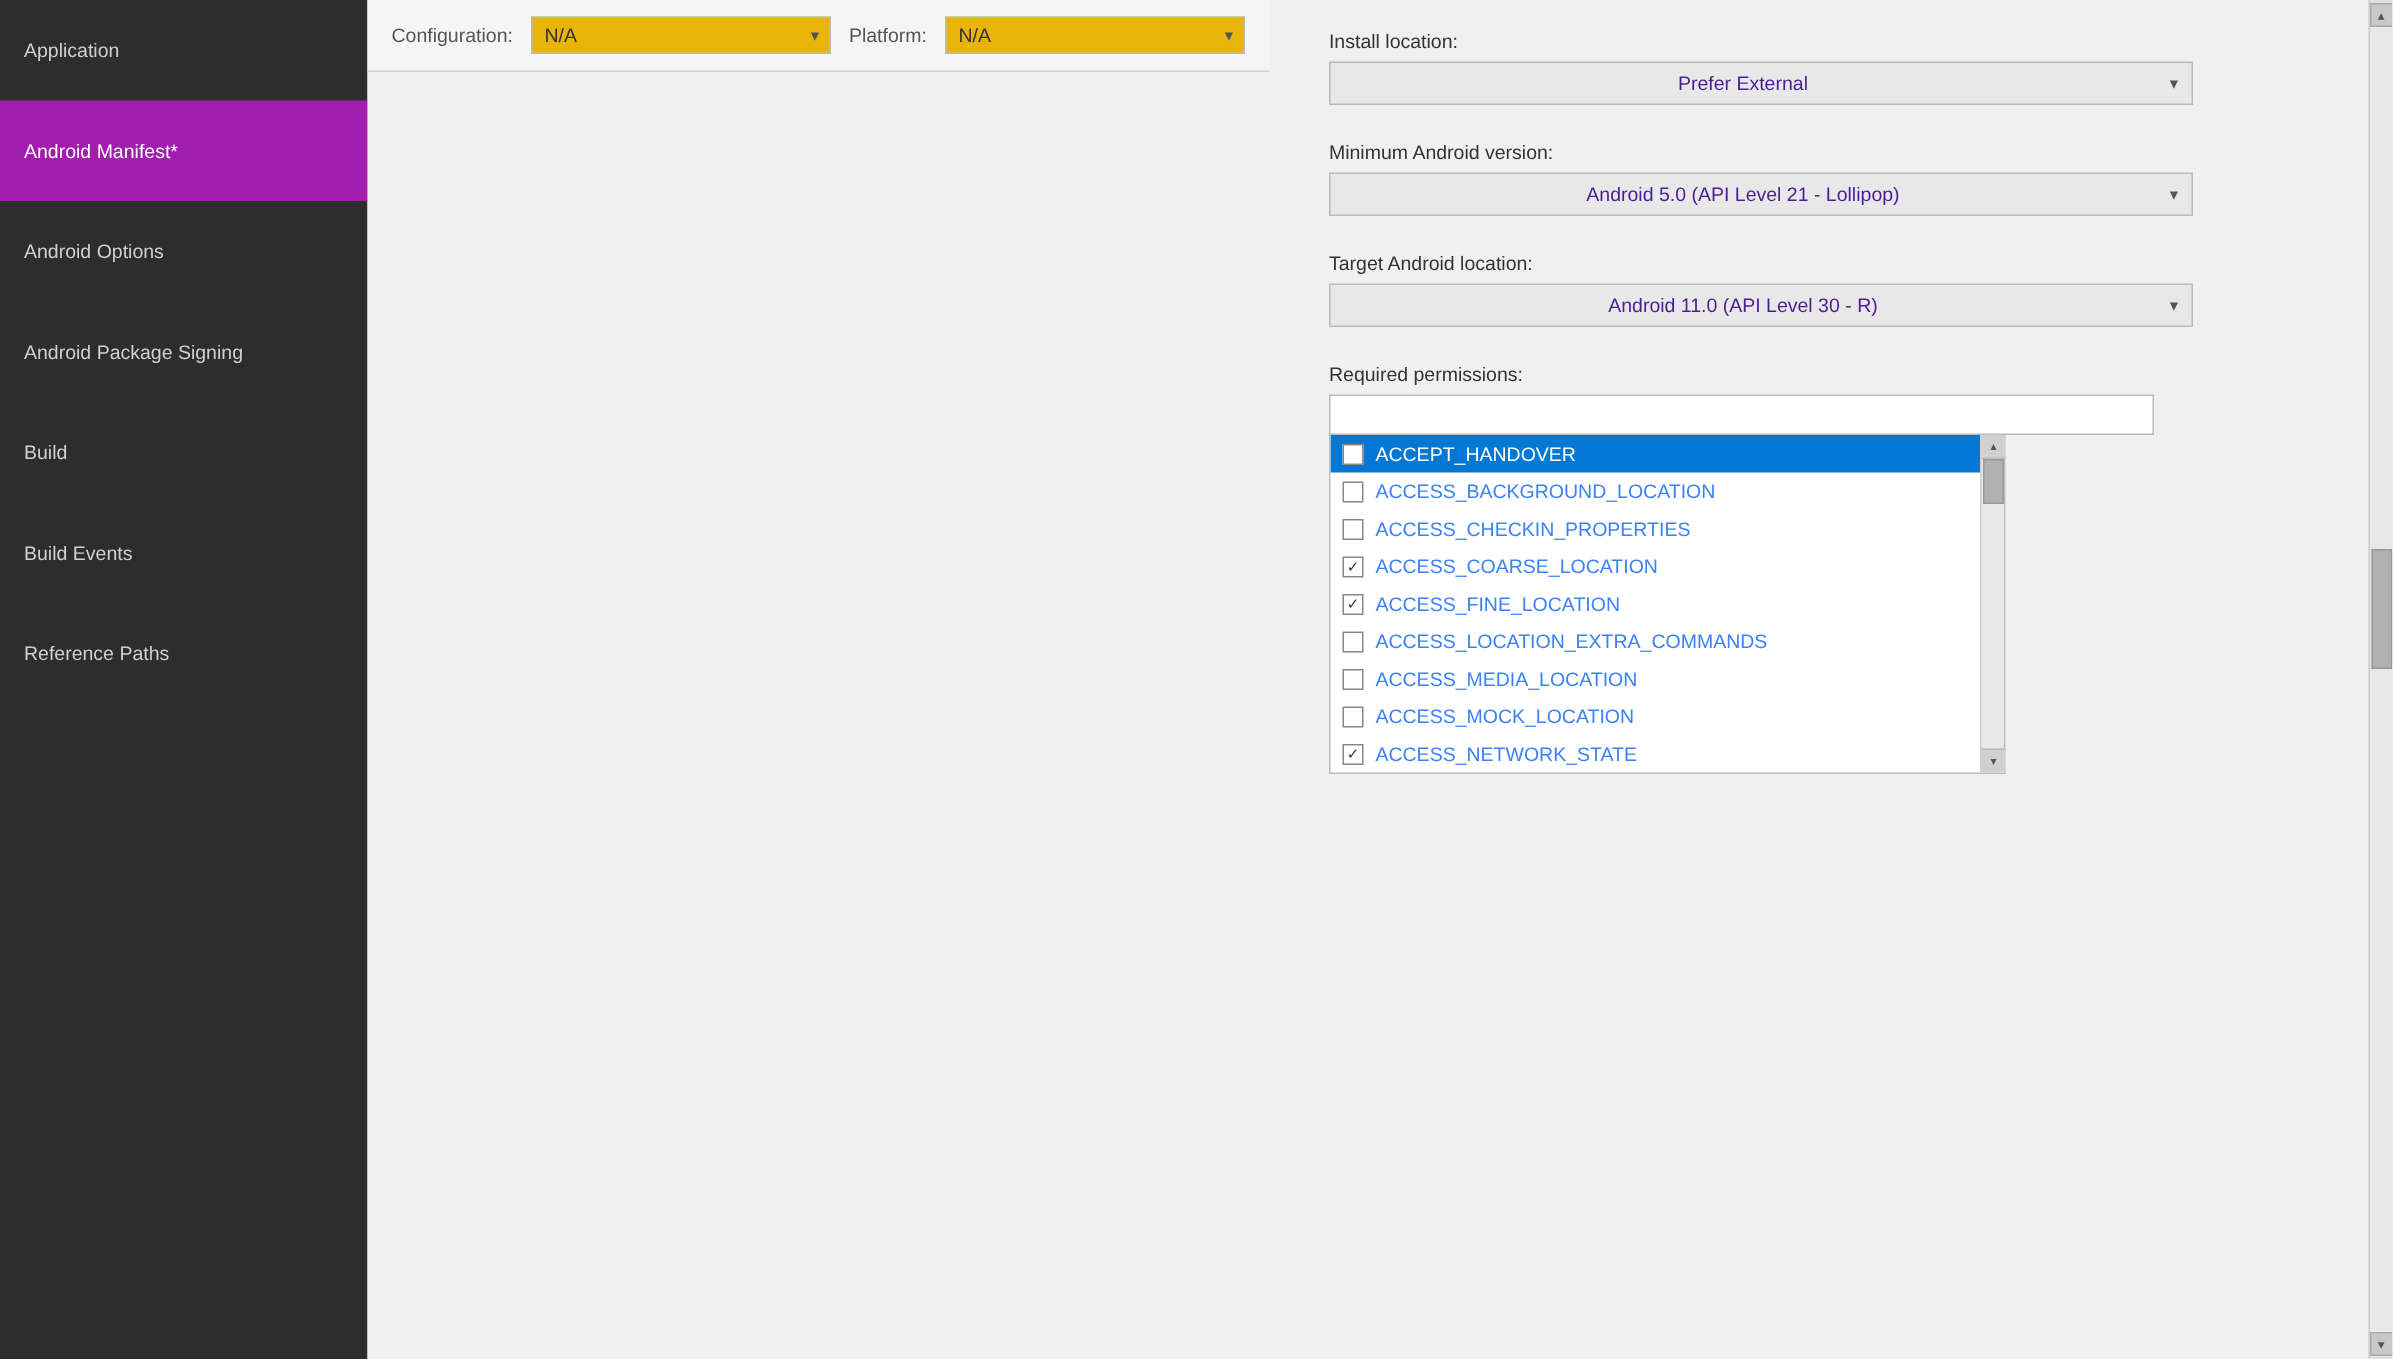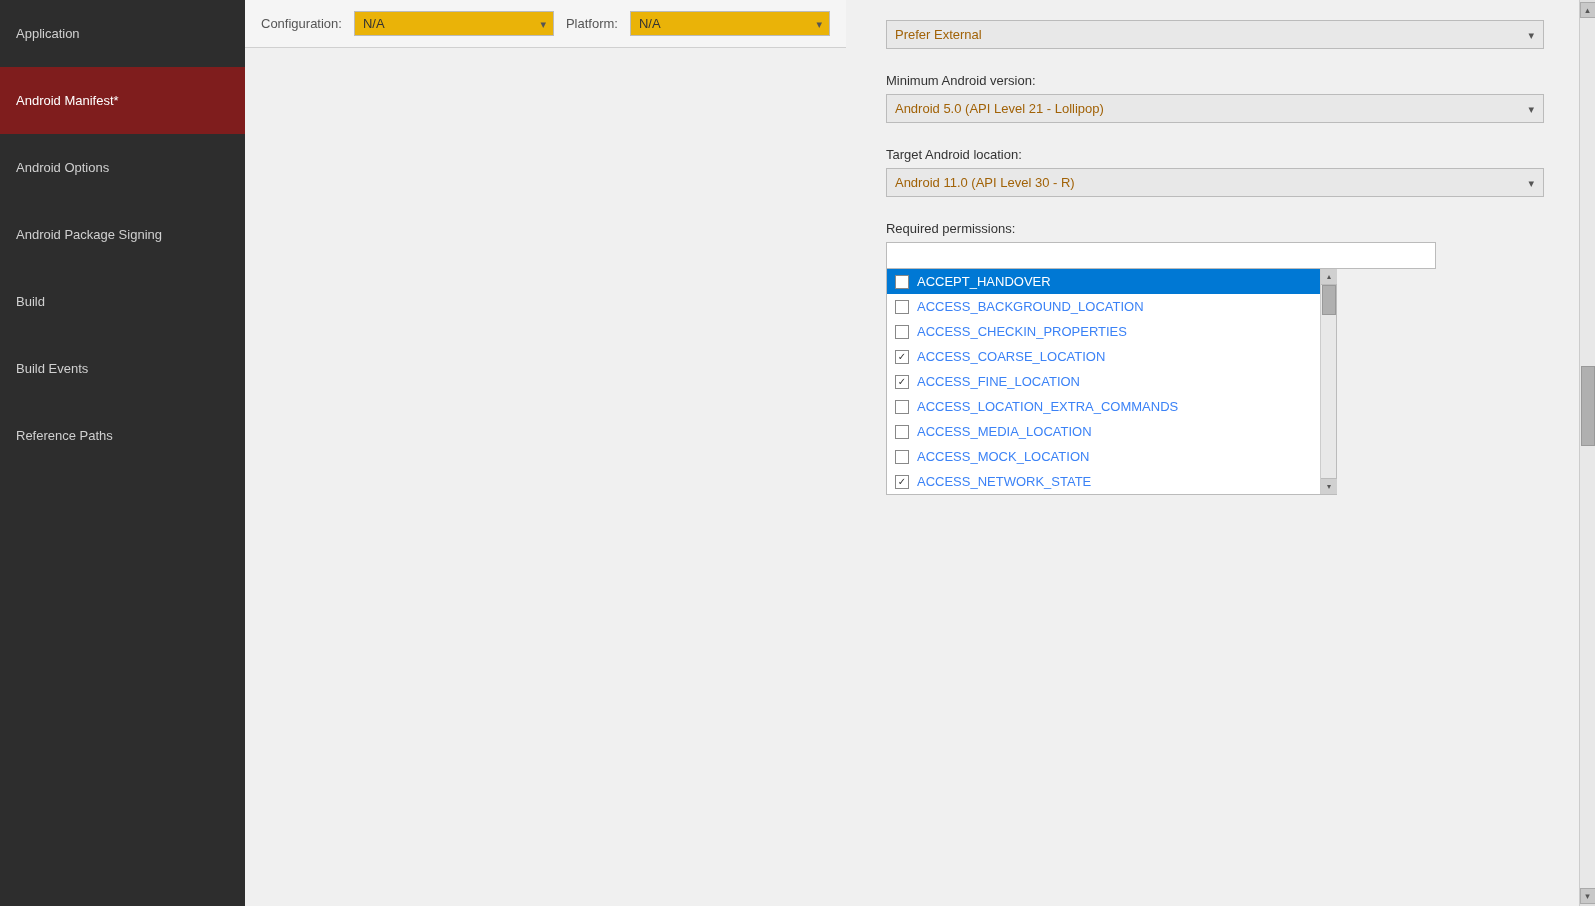--- a/index.html
+++ b/index.html
@@ -20,21 +20,21 @@
       display: flex;
       flex-direction: column;
     }
     .sidebar-item {
       padding: 26px 16px;
       cursor: pointer;
       font-size: 13px;
       color: #d0d0d0;
     }
     .sidebar-item.active {
-      background: #7f1d1d;
+      background: #a21caf;
       color: #fff;
     }
     .main-content {
       flex: 1;
       display: flex;
       flex-direction: row;
       background: #f0f0f0;
       overflow: hidden;
     }
     .toolbar {
@@ -109,25 +109,26 @@
       transform: translateY(-50%);
       pointer-events: none;
       color: #555;
       font-size: 11px;
     }
     .form-select {
       background: #e8e8e8;
       border: 1px solid #bbb;
       padding: 6px 32px 6px 8px;
       font-size: 13px;
-      color: #a16207;
+      color: #4c1d95;
       appearance: none;
       -webkit-appearance: none;
-      width: 658px;
-      cursor: pointer;
+      width: 576px;
+      cursor: pointer;
+      text-align: center;
     }
     .scrollbar-right {
       width: 16px;
       background: #e0e0e0;
       display: flex;
       flex-direction: column;
       align-items: center;
       padding: 2px 0;
       border-left: 1px solid #ccc;
     }
@@ -297,20 +298,21 @@
       <select class="toolbar-select">
         <option>N/A</option>
       </select>
     </div>
   </div>
 
   <div class="content-area">
     <div class="form-panel">
 
       <div class="form-group">
+        <label class="form-label">Install location:</label>
         <div class="form-select-wrapper">
           <select class="form-select">
             <option>Prefer External</option>
             <option>Auto</option>
             <option>Internal Only</option>
           </select>
         </div>
       </div>
 
       <div class="form-group">

